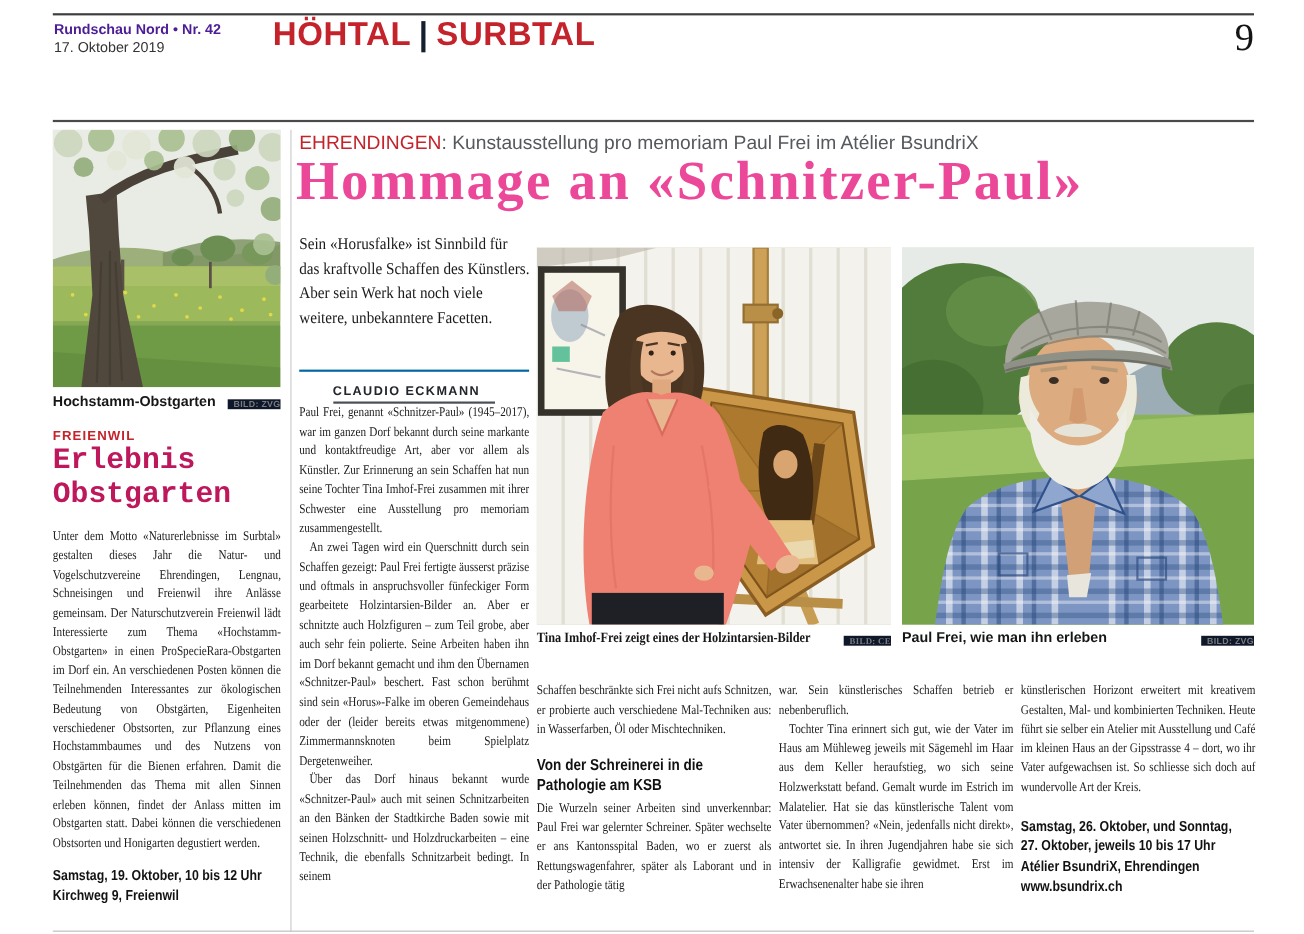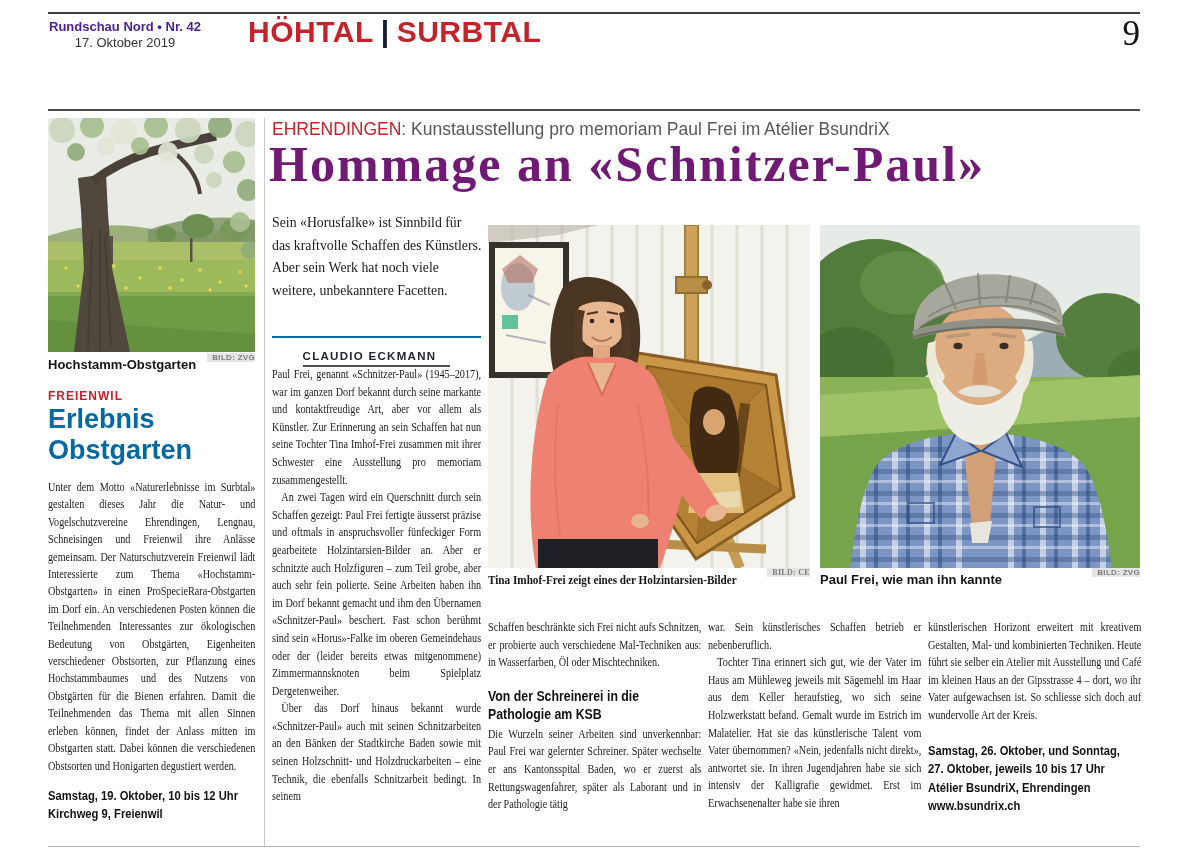--- a/index.html
+++ b/index.html
@@ -8,61 +8,61 @@
   .abs{position:absolute;}
   .rule{position:absolute;background:#3f3f3f;}
   .top-rule{left:48px;top:12px;width:1092px;height:2px;}
   .header-rule{left:48px;top:109px;width:1092px;height:2px;background:#4a4a4a;}
   .bottom-rule{left:48px;top:846px;width:1092px;height:1px;background:#b9b9b9;}
   .vdivider{position:absolute;left:264px;top:118px;width:1px;height:729px;background:#c9c9c9;}
 
   
   .mast-left{left:49px;top:19px;line-height:16px;}
   .mast-pub{font-size:13px;font-weight:bold;color:#4c1d95;}
-  .mast-date{font-size:13px;color:#343434;text-align:center;}
+  .mast-date{font-size:13px;color:#343434;}
   .section-title{left:248px;top:15px;width:292px;text-align:center;font-size:30px;
                  font-weight:bold;color:#c4232b;letter-spacing:.5px;white-space:nowrap;}
   .section-title .bar{color:#15202e;padding:0 7px;font-weight:600;}
   .page-number{left:1070px;top:14px;width:70px;text-align:right;
                font-family:"Liberation Serif",serif;font-size:35px;color:#141414;}
 
   
   .photo{position:absolute;overflow:hidden;background:#dddcd4;}
   .s-photo{left:48px;top:118px;width:207px;height:234px;}
   .photo1{left:488px;top:225px;width:322px;height:343px;}
   .photo2{left:820px;top:225px;width:320px;height:343px;}
   .photo svg{display:block;width:100%;height:100%;}
 
   
   .caprow{position:absolute;height:16px;}
   .caprow .cap{position:absolute;left:0;top:0;font-weight:bold;font-size:13px;color:#161616;
                white-space:nowrap;transform-origin:left top;}
-  .caprow .credit{position:absolute;right:0;bottom:11px;font-size:8px;font-weight:bold;
-                  color:#7a7c7e;letter-spacing:.3px;background:#e5e5e5;padding-left:5px;}
+  .caprow .credit{position:absolute;right:0;bottom:1px;font-size:8px;font-weight:bold;
+                  color:#7a7c7e;letter-spacing:.3px;background:#0f172a;padding-left:5px;}
   .caprow-s{left:48px;top:357px;width:207px;}
   .caprow-1{left:488px;top:572px;width:322px;font-family:Liberation Serif, serif;}
   .caprow-1 .cap{transform:scaleX(.86);}
   .caprow-2{left:820px;top:572px;width:320px;}
 
   
   .s-kicker{left:48px;top:389px;font-size:12px;font-weight:bold;color:#c4232b;letter-spacing:1px;}
-  .s-headline{left:48px;top:404px;width:210px;font-family:Liberation Sans, sans-serif;
-              font-weight:bold;font-size:27px;line-height:31px;color:#0369a1;}
+  .s-headline{left:48px;top:404px;width:210px;font-family:Liberation Mono, monospace;
+              font-weight:bold;font-size:27px;line-height:31px;color:#be185d;}
   .s-flow{left:48px;top:479px;width:244px;transform:scaleX(.85);transform-origin:left top;height:368px;overflow:hidden;}
   .s-body{font-family:"Liberation Serif",serif;font-size:12px;line-height:17.4px;
           text-align:justify;color:#1b1b1b;hyphens:auto;-webkit-hyphens:auto;}
   .event{margin-top:12px;font-size:13.2px;font-weight:bold;line-height:18.5px;color:#121212;white-space:nowrap;}
 
   
   .kicker{left:272px;top:119px;font-size:17.5px;white-space:nowrap;}
   .kicker .k-loc{font-weight:normal;color:#c4232b;}
   .kicker .k-rest{color:#55585c;}
   .headline{left:269px;top:137px;width:875px;font-family:"Liberation Serif",serif;
             font-weight:bold;font-size:50px;line-height:54px;letter-spacing:2px;
-            color:#701a75;white-space:nowrap;}
+            color:#ec4899;white-space:nowrap;}
   .lead{left:272px;top:211px;width:228px;transform:scaleX(.92);transform-origin:left top;
         font-family:"Liberation Serif",serif;font-size:15px;line-height:22.6px;color:#1a1a1a;}
   .byline{left:272px;top:336px;width:209px;border-top:2px solid #0369a1;padding-top:8px;text-align:center;}
   .byname{display:inline-block;font-size:11.5px;font-weight:bold;letter-spacing:1.3px;
           color:#22262c;border-bottom:2px solid #4a4f57;padding:0 14px 3px 0;}
 
   .bodycol{position:absolute;transform:scaleX(.85);transform-origin:left top;
            font-family:"Liberation Serif",serif;font-size:12px;line-height:17.6px;
            text-align:justify;color:#1b1b1b;hyphens:auto;-webkit-hyphens:auto;overflow:hidden;}
   .bodycol p{margin:0;}
@@ -329,21 +329,21 @@
       <g stroke="#75786d" stroke-width="2" opacity="0.65" fill="none">
         <path d="M108,92 C140,70 200,64 236,86"></path>
         <path d="M100,102 C136,78 204,72 240,96"></path>
         <path d="M124,56 L136,84 M158,48 L160,80 M190,50 L186,78 M216,58 L210,80"></path>
       </g>
       <path d="M92,106 C130,92 212,88 244,102 L246,112 C208,99 132,101 94,114 Z" fill="#8f9086"></path>
       <path d="M94,112 C134,100 208,98 244,110" stroke="#6d6e66" stroke-width="2" fill="none"></path>
     </svg>
   </div>
   <div class="caprow caprow-2">
-    <span class="cap">Paul Frei, wie man ihn kannte</span>
+    <span class="cap">Paul Frei, wie man ihn erleben</span>
     <span class="credit">BILD: ZVG</span>
   </div>
 
   <div class="bodycol col2">
     <p>Schaffen beschränkte sich Frei nicht aufs Schnitzen, er probierte auch verschiedene Mal-Techniken aus: in Wasserfarben, Öl oder Mischtechniken.</p>
     <div class="subhead">Von der Schreinerei in die Pathologie am KSB</div>
     <p>Die Wurzeln seiner Arbeiten sind unverkennbar: Paul Frei war gelernter Schreiner. Später wechselte er ans Kantonsspital Baden, wo er zuerst als Rettungswagenfahrer, später als Laborant und in der Pathologie tätig</p>
   </div>
 
   <div class="bodycol col3">

